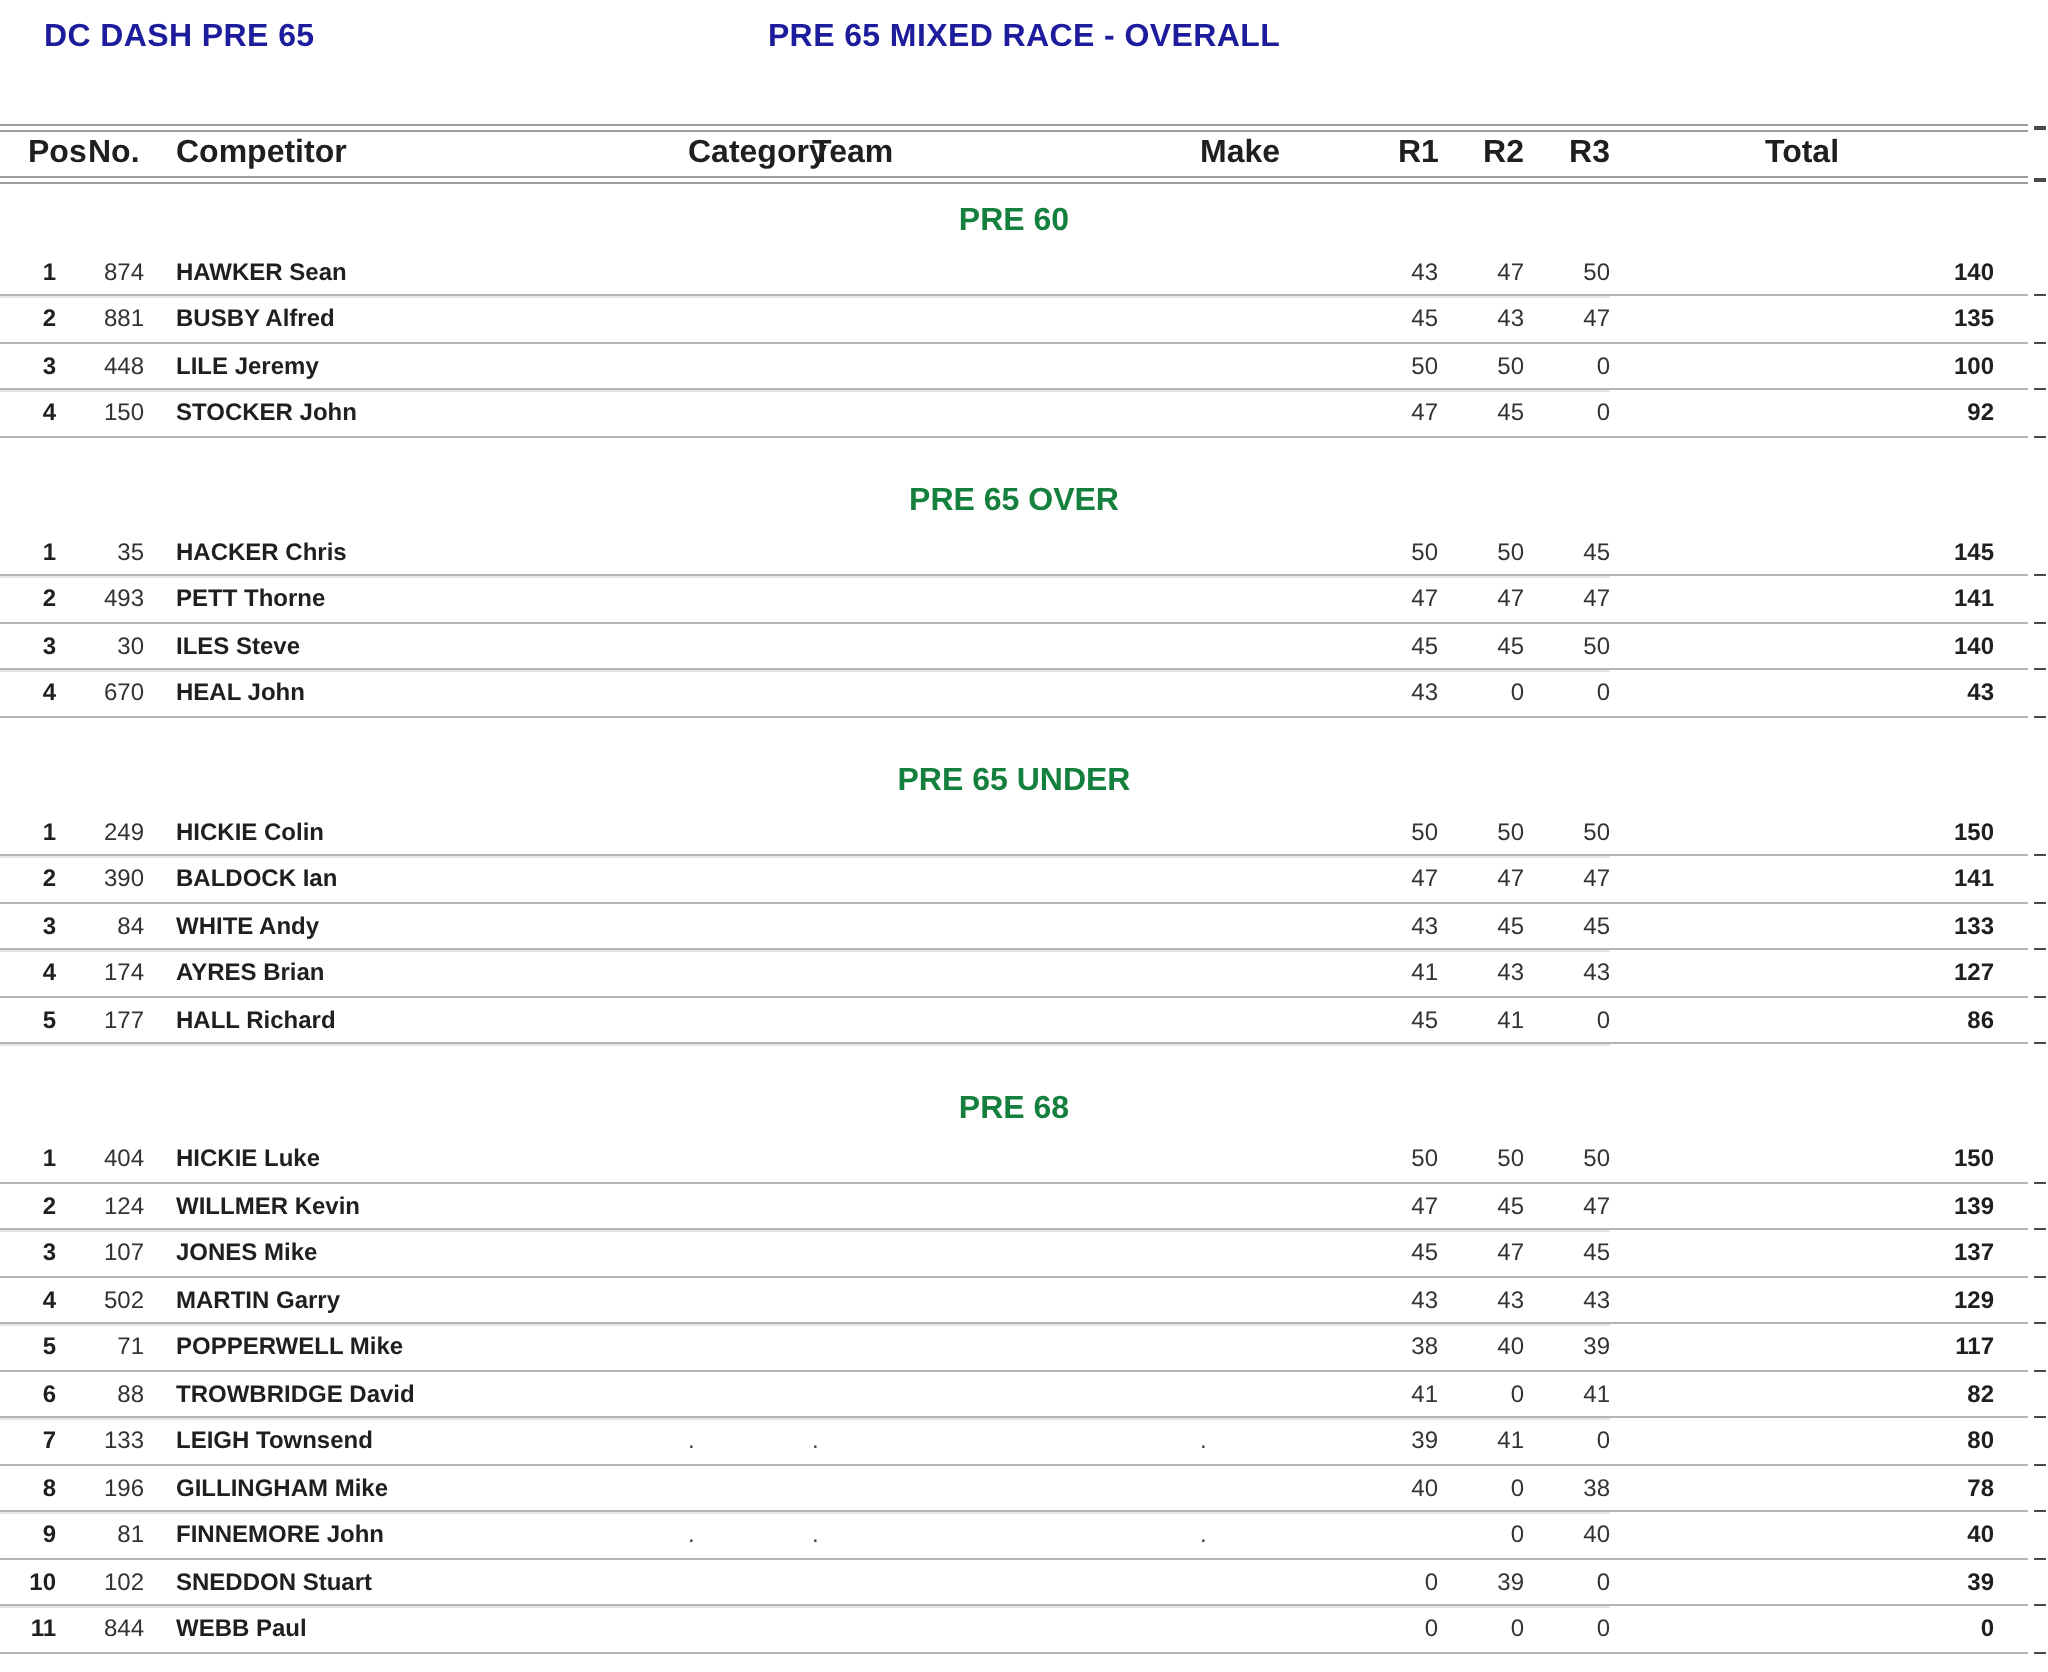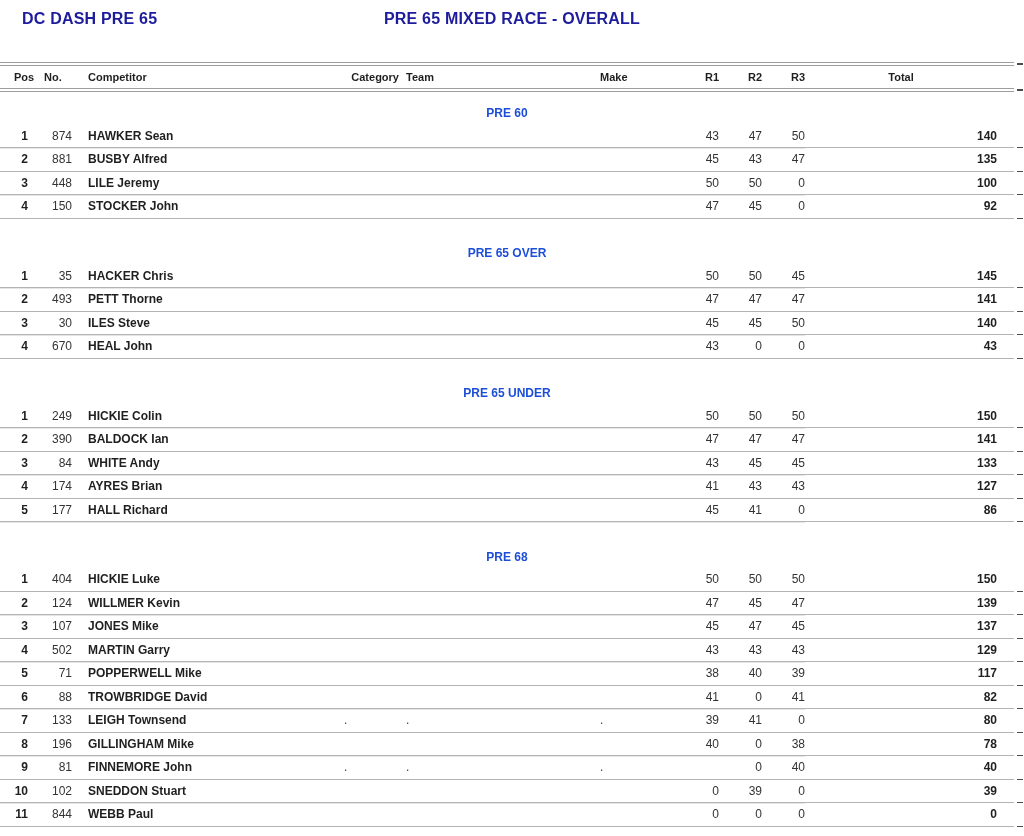--- a/index.html
+++ b/index.html
@@ -25,40 +25,40 @@
   table.results {
     margin-top:30px;
     width:1014px;
     border-collapse:collapse;
     table-layout:fixed;
   }
   thead th {
     border-top:4px double #9e9e9e;
     border-bottom:4px double #9e9e9e;
     height:26px;
-    font-size:11px; font-weight:bold; color:#1f1f1f;
+    font-size:16px; font-weight:bold; color:#1f1f1f;
     white-space:nowrap; overflow:visible;
     vertical-align:middle;
   }
   td {
     height:23.5px;
     font-size:12px;
     vertical-align:middle;
     white-space:nowrap; overflow:visible;
   }
   tr.data-row td {
     border-bottom:1px solid #b4b4b4;
     box-shadow:0 1px 0 #e6e6e6;
   }
   tr.section-row td {
     height:46px; vertical-align:bottom; text-align:center;
     padding-bottom:4px;
   }
   tr.section-row.first td { height:34px; }
-  .section-title { font-size:12px; font-weight:bold; color:#1d4ed8; }
+  .section-title { font-size:16px; font-weight:bold; color:#15803d; }
   
   th.c-pos        { text-align:left;  padding-left:14px; }
   th.c-no         { text-align:left;  padding-left:8px; }
   th.c-competitor { text-align:left;  padding-left:15px; }
   th.c-category   { text-align:right;  padding-left:15px; }
   th.c-team       { text-align:left;  padding-left:7px;margin-top:48px; }
   th.c-make       { text-align:left;  padding-left:11px; }
   th.c-r          { text-align:right;margin-left:32px; }
   th.c-total      { padding-right:17px; }
   td.c-pos        { text-align:right; padding-right:8px;  font-weight:bold; }

